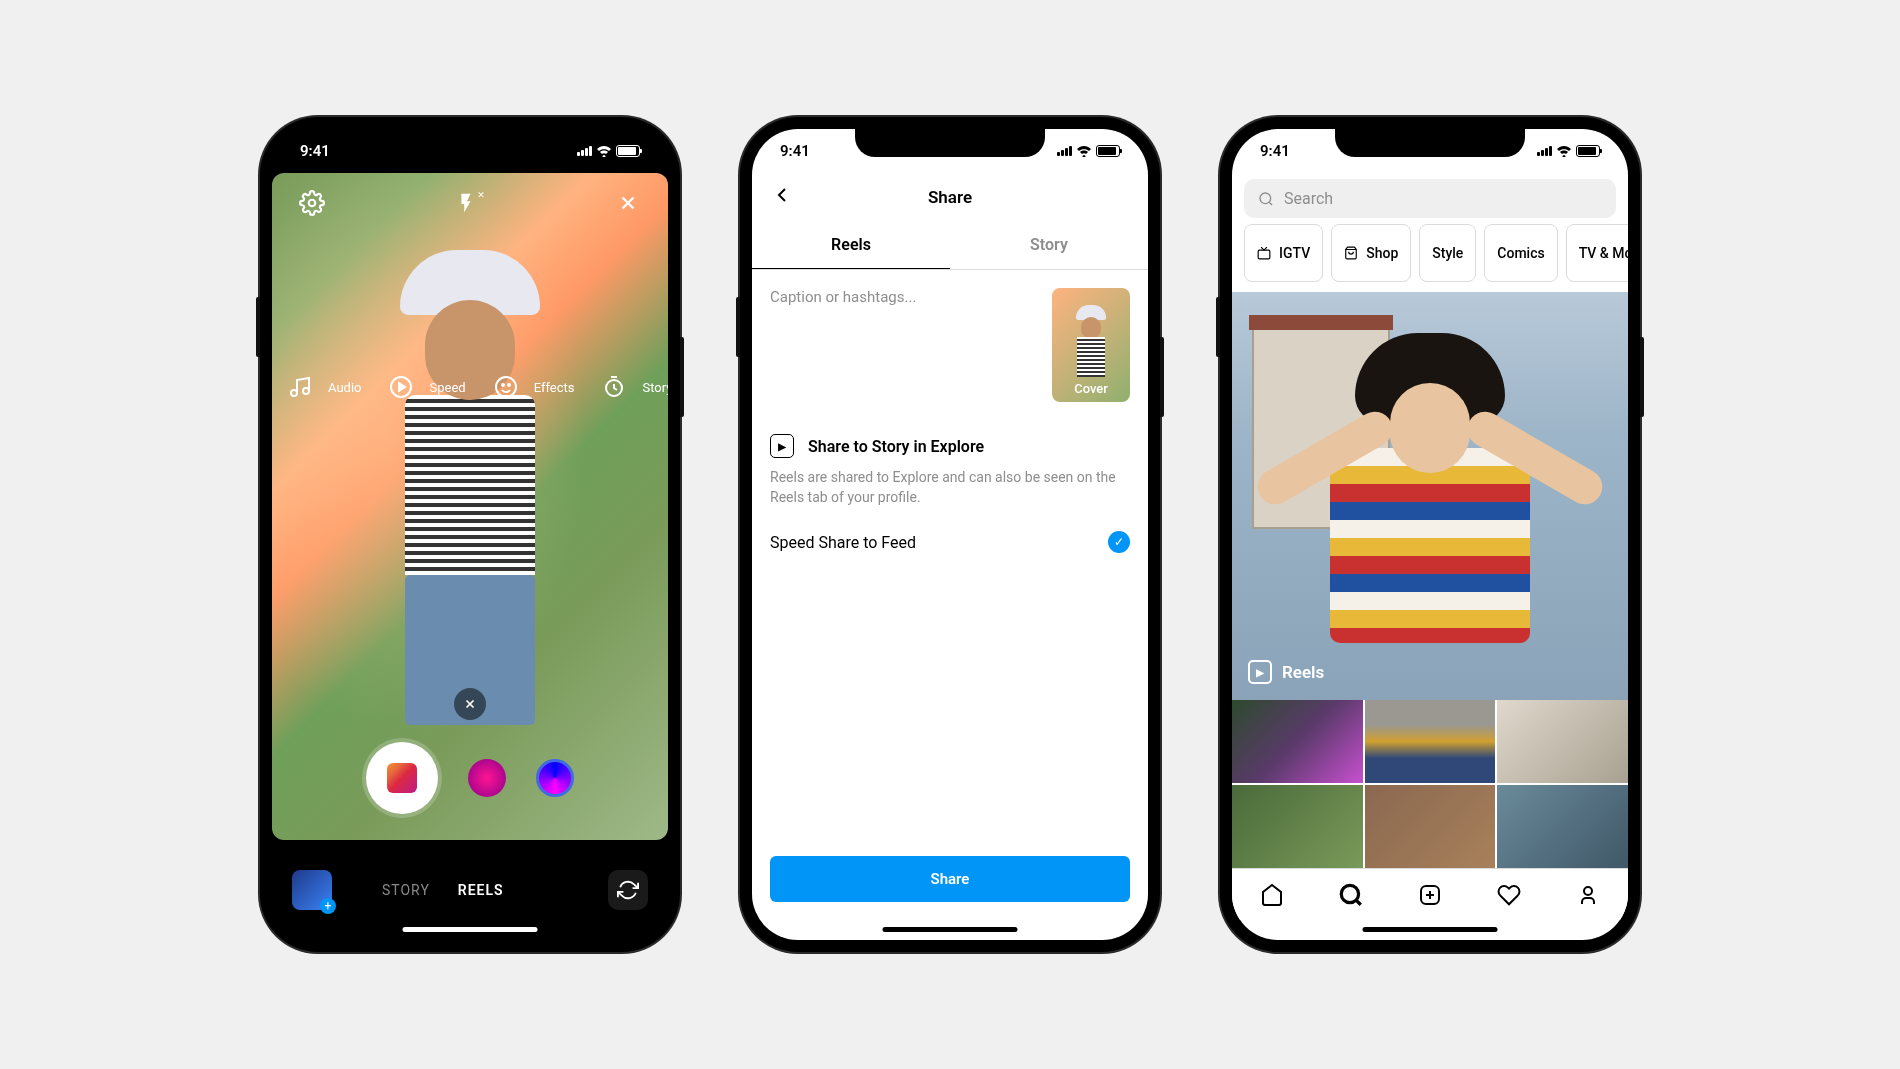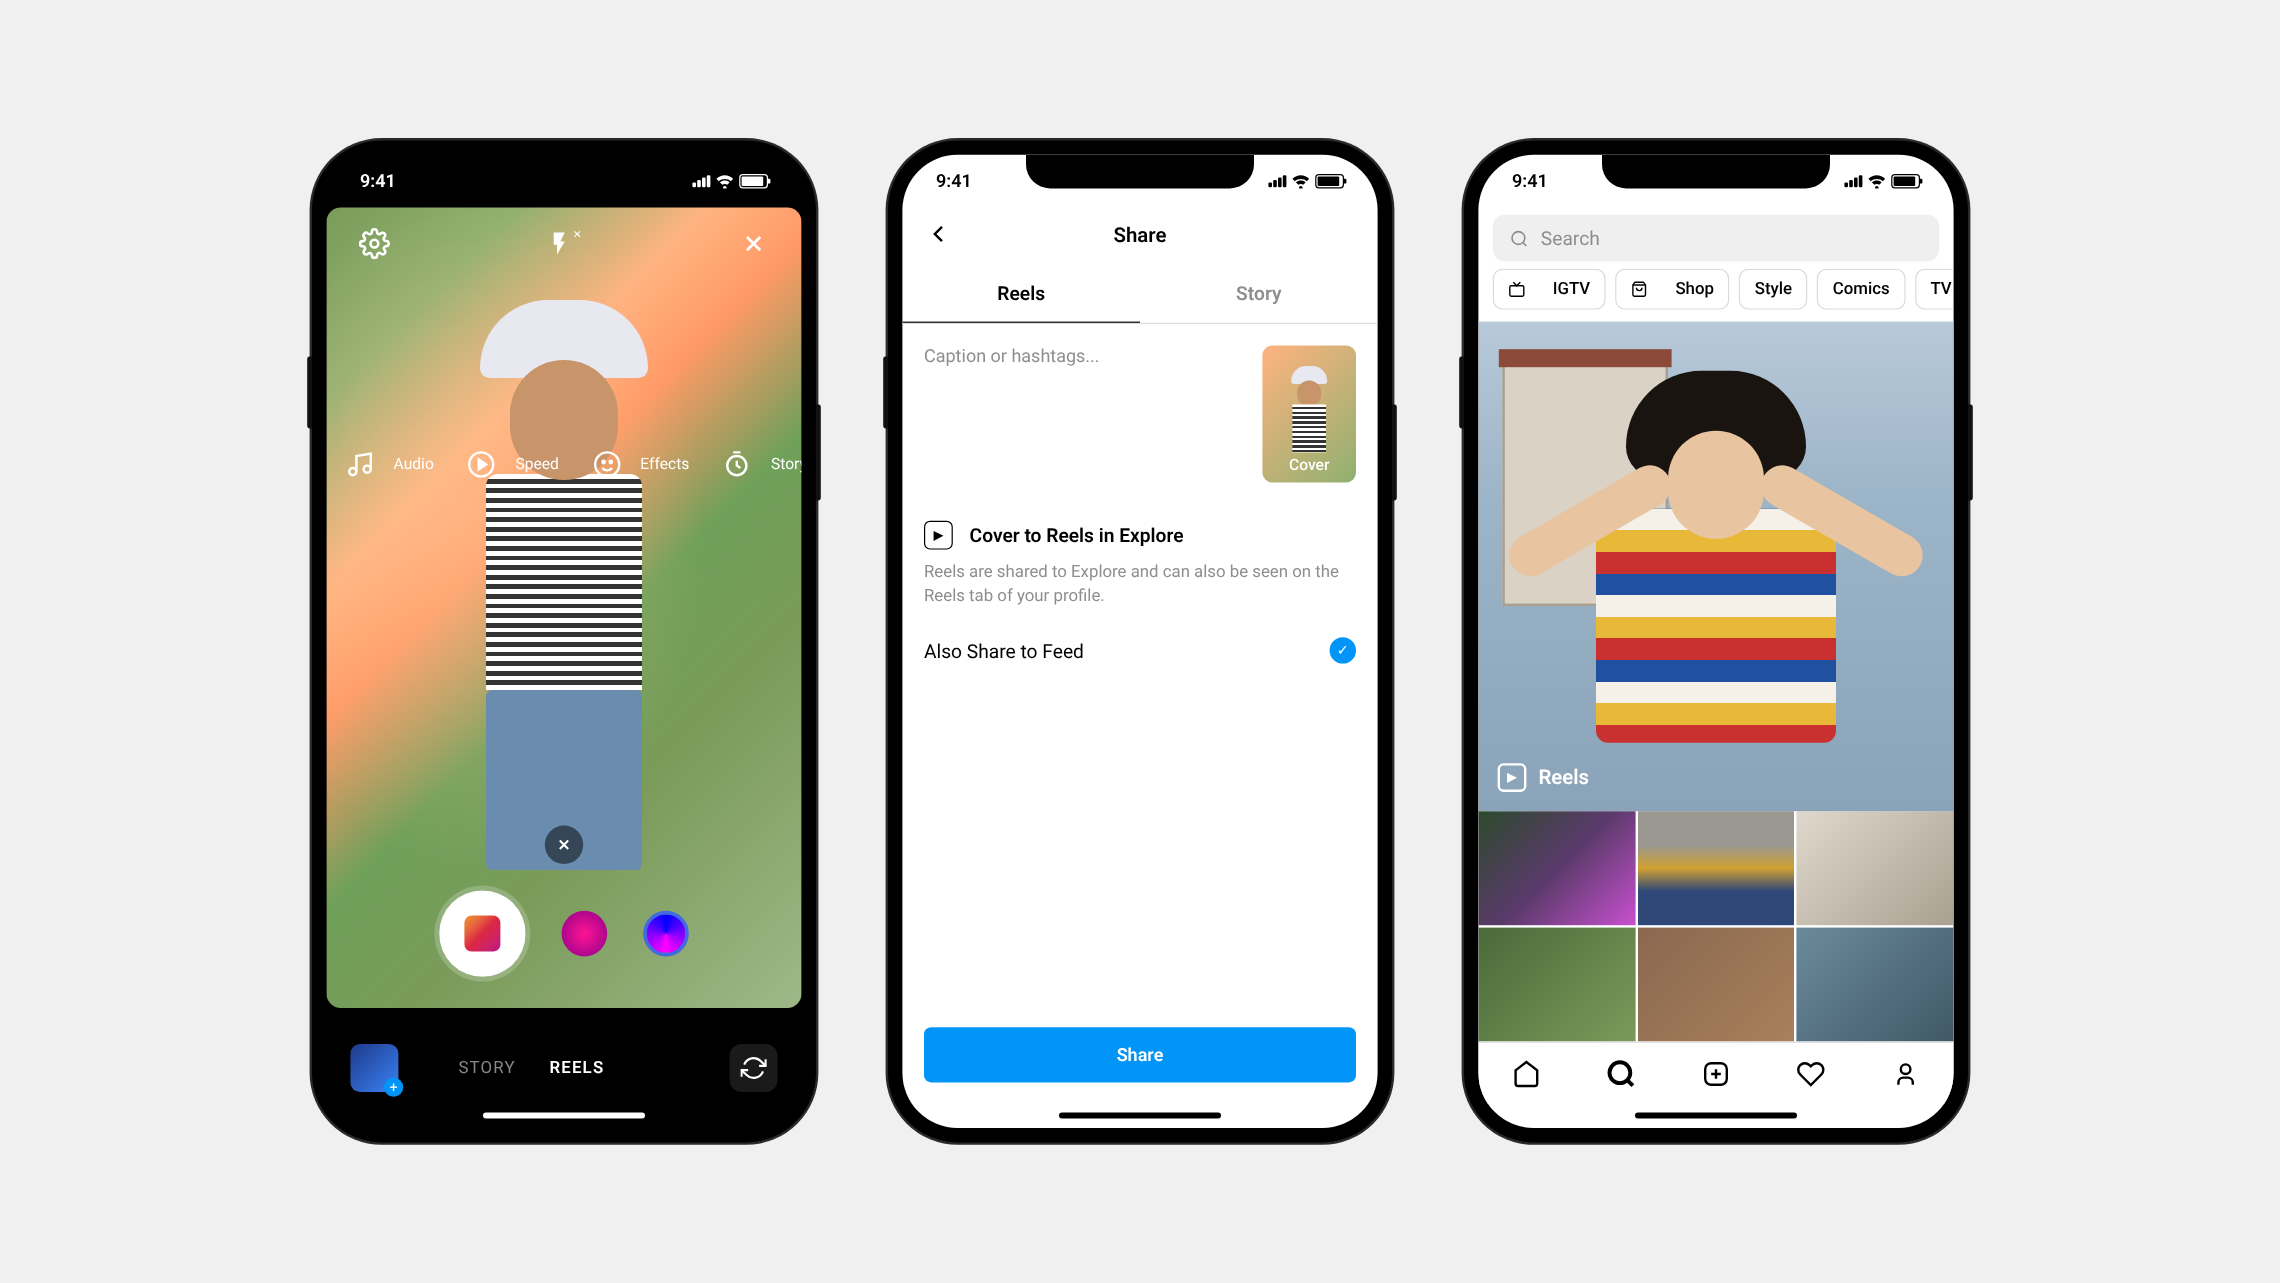--- a/index.html
+++ b/index.html
@@ -77,21 +77,21 @@
 .also-feed{display:flex;justify-content:space-between;align-items:center;margin-top:24px;font-size:16px;}
 .check-circle{width:22px;height:22px;background:#0095f6;border-radius:50%;display:flex;align-items:center;justify-content:center;color:#fff;font-size:12px;}
 .share-actions{padding:18px;margin-top:auto;margin-bottom:20px;}
 .share-primary{background:#0095f6;color:#fff;text-align:center;padding:14px;border-radius:6px;font-size:15px;font-weight:600;}
 .save-draft{text-align:center;color:#0095f6;font-size:15px;font-weight:600;padding:14px;}
 
 
 .screen-3{background:#fff;display:flex;flex-direction:column;}
 .search-bar{margin:6px 12px;background:#efefef;border-radius:10px;padding:10px 14px;display:flex;align-items:center;gap:10px;color:#8e8e8e;font-size:16px;}
 .chips-row{display:flex;gap:8px;padding:0 12px 10px;overflow:hidden;}
-.chip{border:1px solid #dbdbdb;border-radius:8px;padding:8px 12px;font-size:14px;font-weight:500;display:flex;align-items:center;gap:23px;white-space:nowrap;}
+.chip{border:1px solid #dbdbdb;border-radius:8px;padding:20px 12px;font-size:14px;font-weight:500;display:flex;align-items:center;gap:8px;white-space:nowrap;}
 .chip-icon{width:14px;height:14px;}
 .explore-hero{height:408px;background:linear-gradient(180deg,#b8c9d9 0%,#9db5c8 35%,#8aa3b8 100%);position:relative;overflow:hidden;}
 .building{position:absolute;left:5%;top:8%;width:35%;height:50%;background:#d9d2c5;border:2px solid #a89f8f;}
 .building::before{content:'';position:absolute;top:-12px;left:-5px;right:-5px;height:15px;background:#8b4a3a;}
 .person-3{position:absolute;top:10%;left:15%;right:15%;bottom:0;display:flex;flex-direction:column;align-items:center;}
 .hair-3{width:150px;height:90px;background:#1a1410;border-radius:70px 70px 30px 30px;}
 .face-3{width:80px;height:90px;background:#e8c5a0;border-radius:40px;margin-top:-40px;position:relative;z-index:2;}
 .arms-3{position:absolute;top:70px;width:380px;height:80px;}
 .arm-l{position:absolute;left:0;width:150px;height:35px;background:#e8c5a0;border-radius:20px;transform:rotate(-30deg);transform-origin:right center;}
 .arm-r{position:absolute;right:0;width:150px;height:35px;background:#e8c5a0;border-radius:20px;transform:rotate(30deg);transform-origin:left center;}
@@ -280,27 +280,27 @@
               <div style="width:20px;height:22px;background:#c8956b;border-radius:10px;margin-top:-3px;"></div>
               <div style="width:28px;height:40px;background:repeating-linear-gradient(180deg,#fff 0 2px,#333 2px 4px);margin-top:-2px;"></div>
             </div>
             <span class="cover-label">Cover</span>
           </div>
         </div>
 
         <div class="share-section">
           <div class="share-section-title">
             <div class="reels-explore-icon">▶</div>
-            <span>Cover to Reels in Explore</span>
+            <span>Share to Story in Explore</span>
           </div>
           <div class="share-section-desc">Reels are shared to Explore and can also be seen on the Reels tab of your profile.</div>
         </div>
 
         <div class="also-feed">
-          <span>Also Share to Feed</span>
+          <span>Speed Share to Feed</span>
           <div class="check-circle">✓</div>
         </div>
       </div>
 
       <div class="share-actions">
         <div class="share-primary">Share</div>
       </div>
       <div class="home-indicator"></div>
     </div>
   </div>

